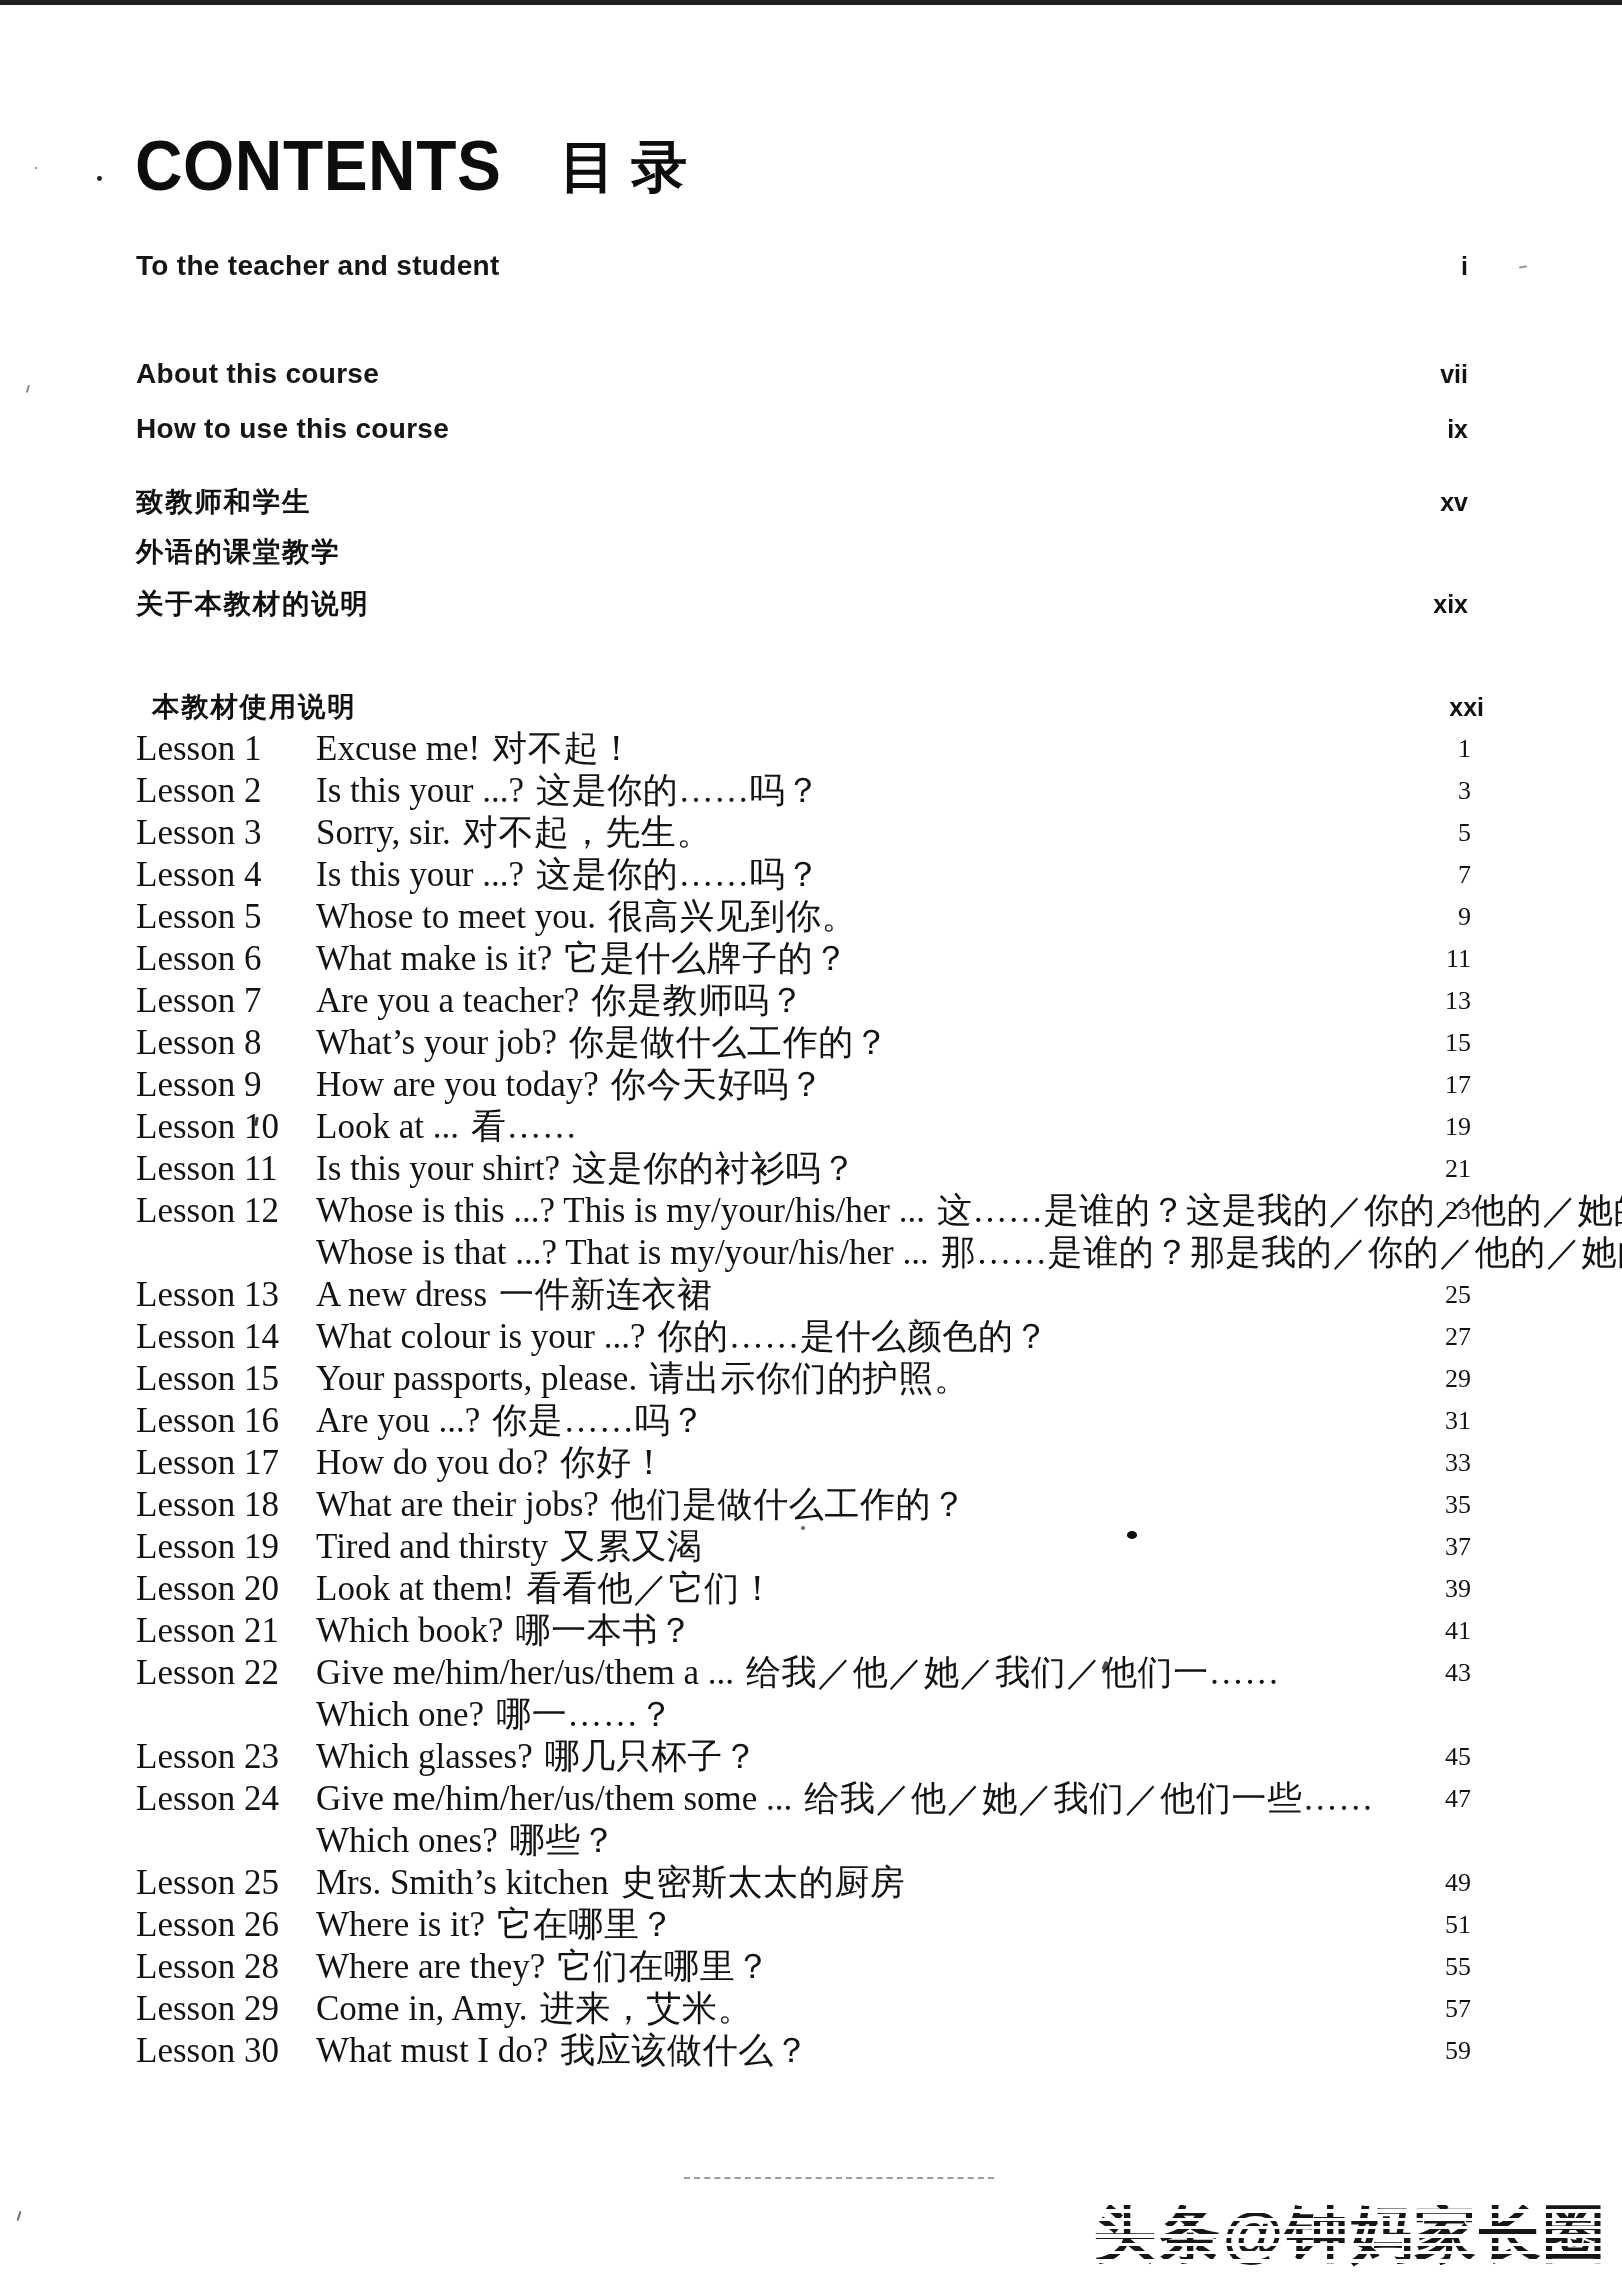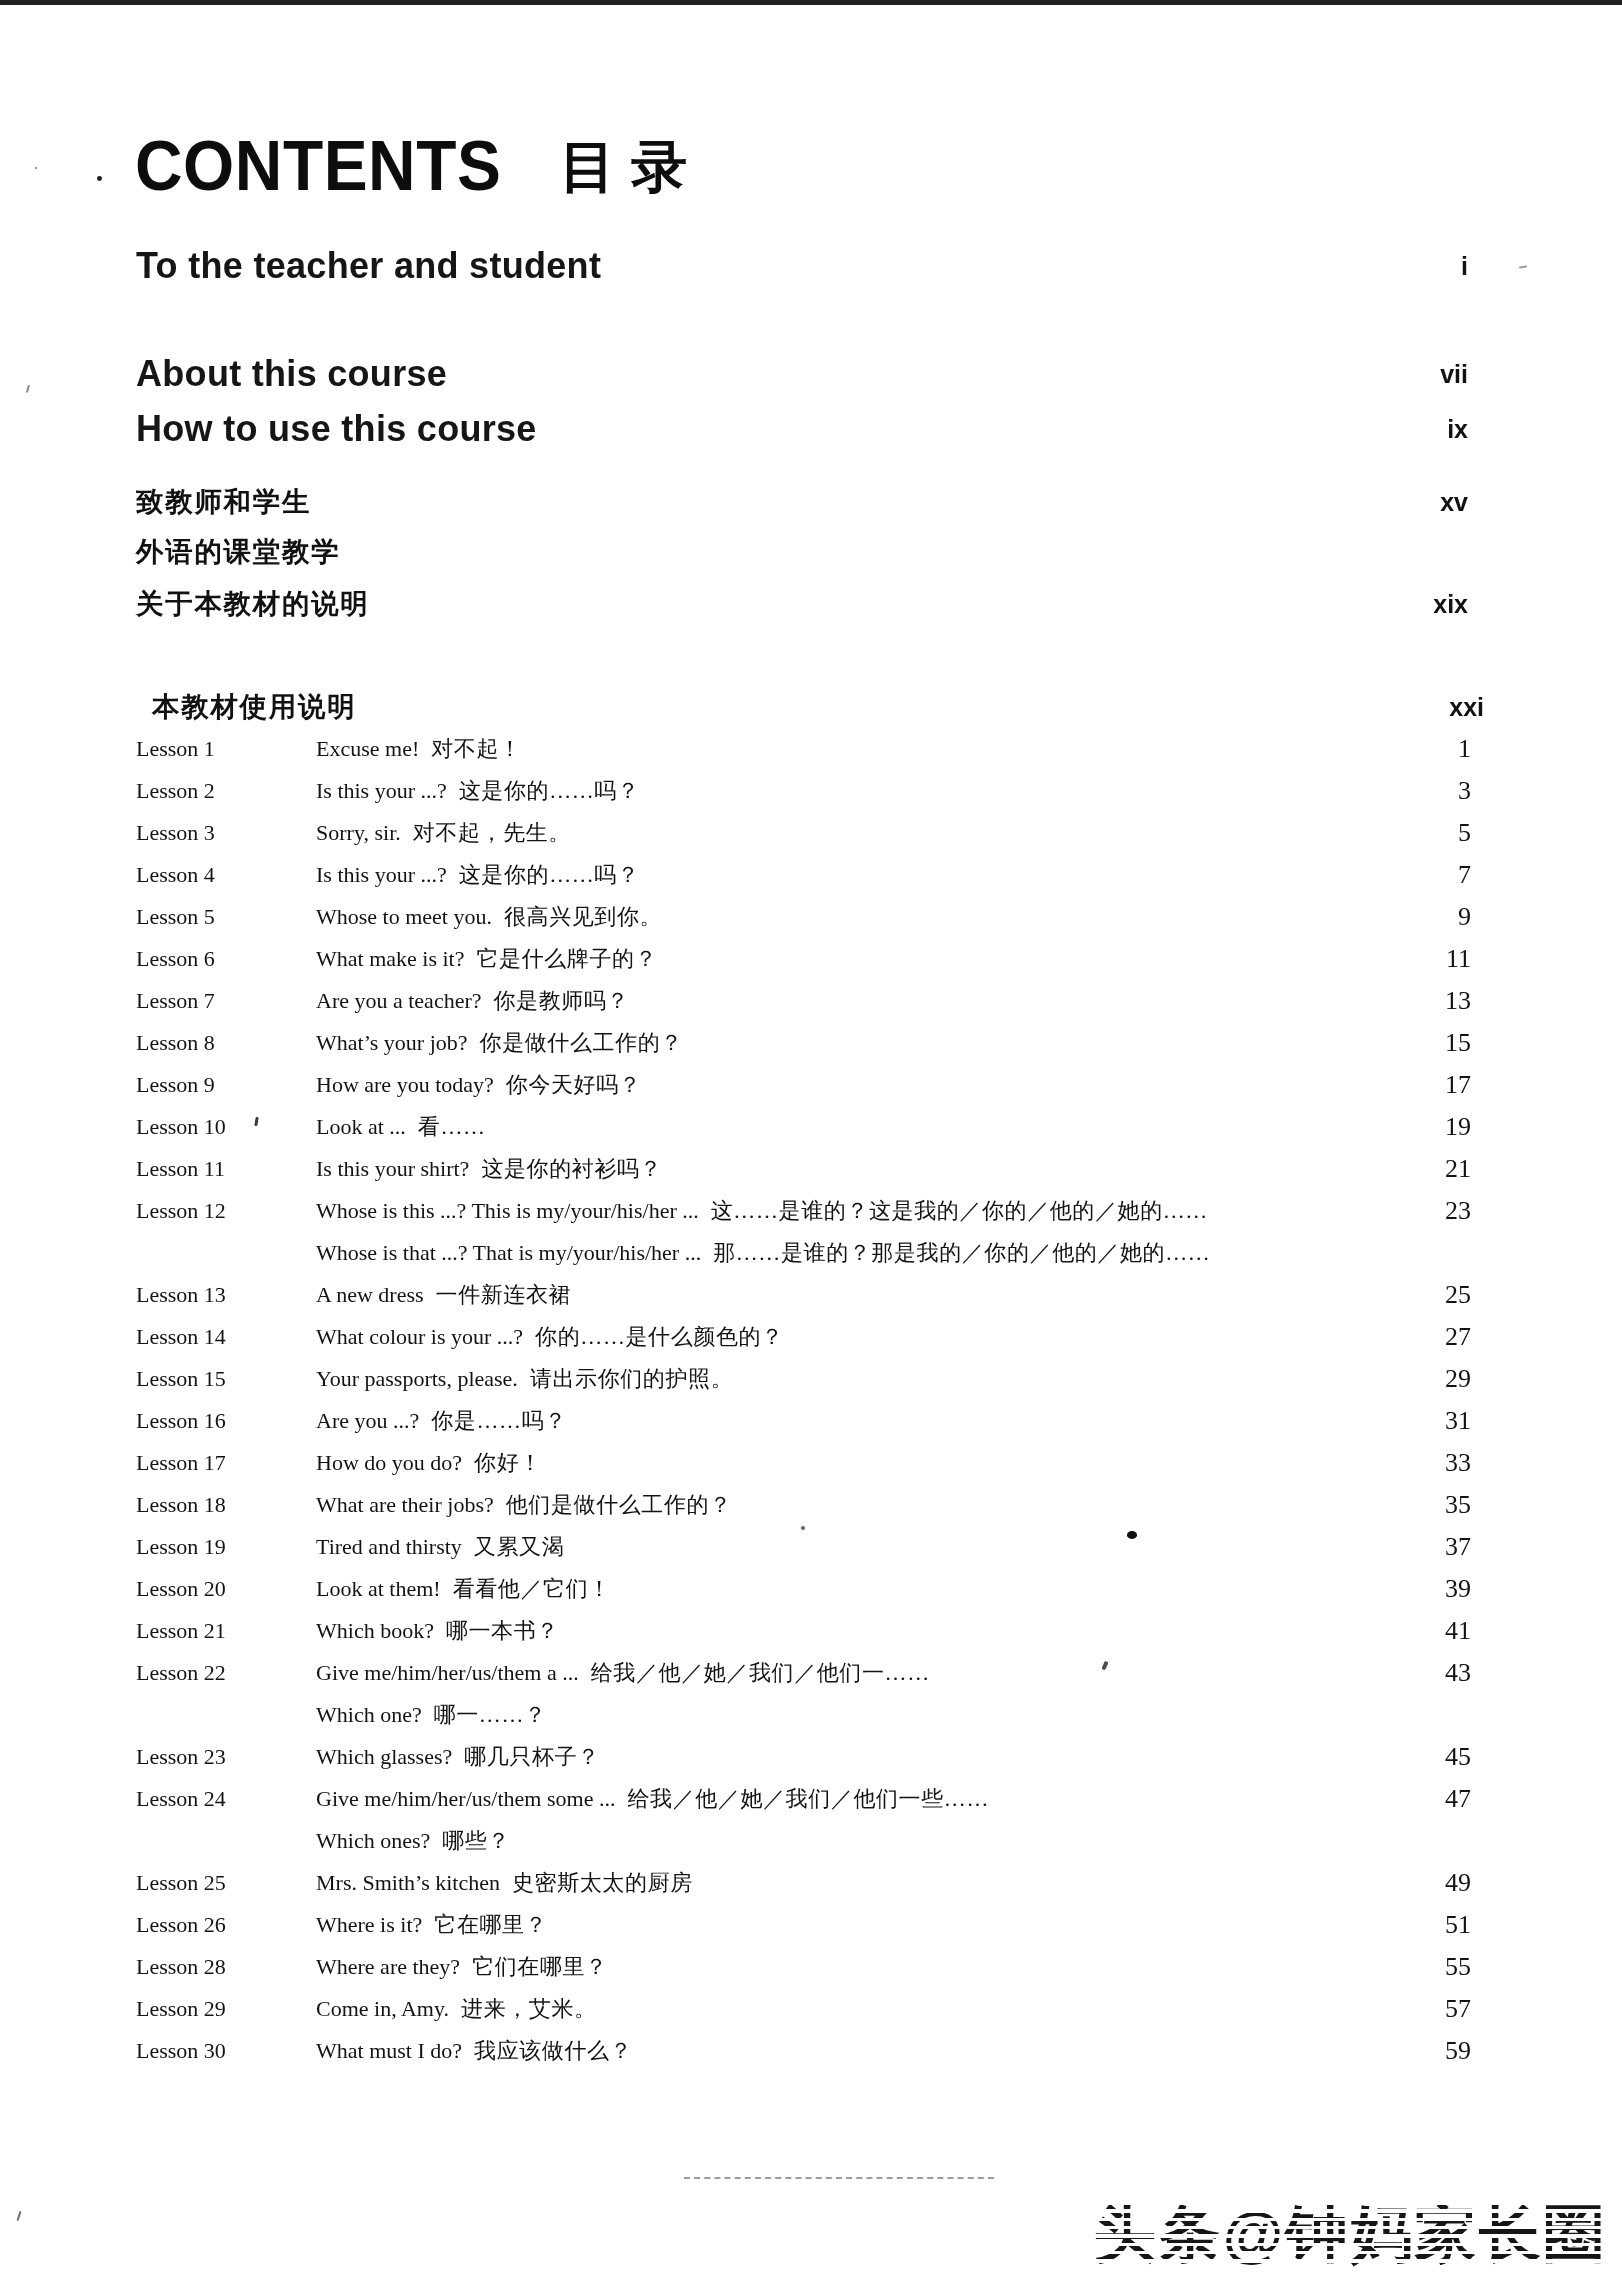--- a/index.html
+++ b/index.html
@@ -19,36 +19,36 @@
   .t-zh{
     font-family:"Liberation Sans", sans-serif;font-weight:bold;font-size:56px;
     color:#0d0d0d;margin-left:35px;letter-spacing:15.5px;vertical-align:3.6px;
   }
 
   
   .fm-section{position:absolute;left:136px;top:0;width:1332px;}
   .fm-block{position:absolute;left:0;width:100%;}
   .fm-line{line-height:50px;white-space:nowrap;}
   .fm-block.en .fm-line{
-    font-family:"Liberation Sans", sans-serif;font-weight:bold;font-size:36px;
+    font-family:"Liberation Sans", sans-serif;font-weight:bold;font-size:28px;
     letter-spacing:0.3px;color:#161616;
   }
   .fm-block.zh .fm-line{
     font-family:Liberation Serif, serif;font-weight:bold;font-size:27.4px;
     color:#111;letter-spacing:1.8px;
   }
   .fm-page{
     position:absolute;right:0;top:0;line-height:50px;
     font-family:"Liberation Sans", sans-serif;font-weight:bold;font-size:25px;color:#121212;
   }
 
   
   .lessons{position:absolute;left:136px;top:728px;width:1335px;}
   .lesson{position:relative;}
-  .lesson-line{line-height:42px;white-space:nowrap;font-size:22px;color:#131313;}
+  .lesson-line{line-height:42px;white-space:nowrap;font-size:35px;color:#131313;}
   .lesson-line.cont{padding-left:180px;}
   .lesson-label{display:inline-block;width:180px;font-family:"Liberation Serif", serif;}
   .lesson-line .en{font-family:"Liberation Serif", serif;}
   .lesson-line .zh{font-family:"Liberation Serif", serif;margin-left:12px;letter-spacing:0.6px;}
   .lesson-page{
     position:absolute;right:0;top:0;line-height:42px;
     font-family:"Liberation Serif", serif;font-size:26px;color:#131313;
   }
 
   

